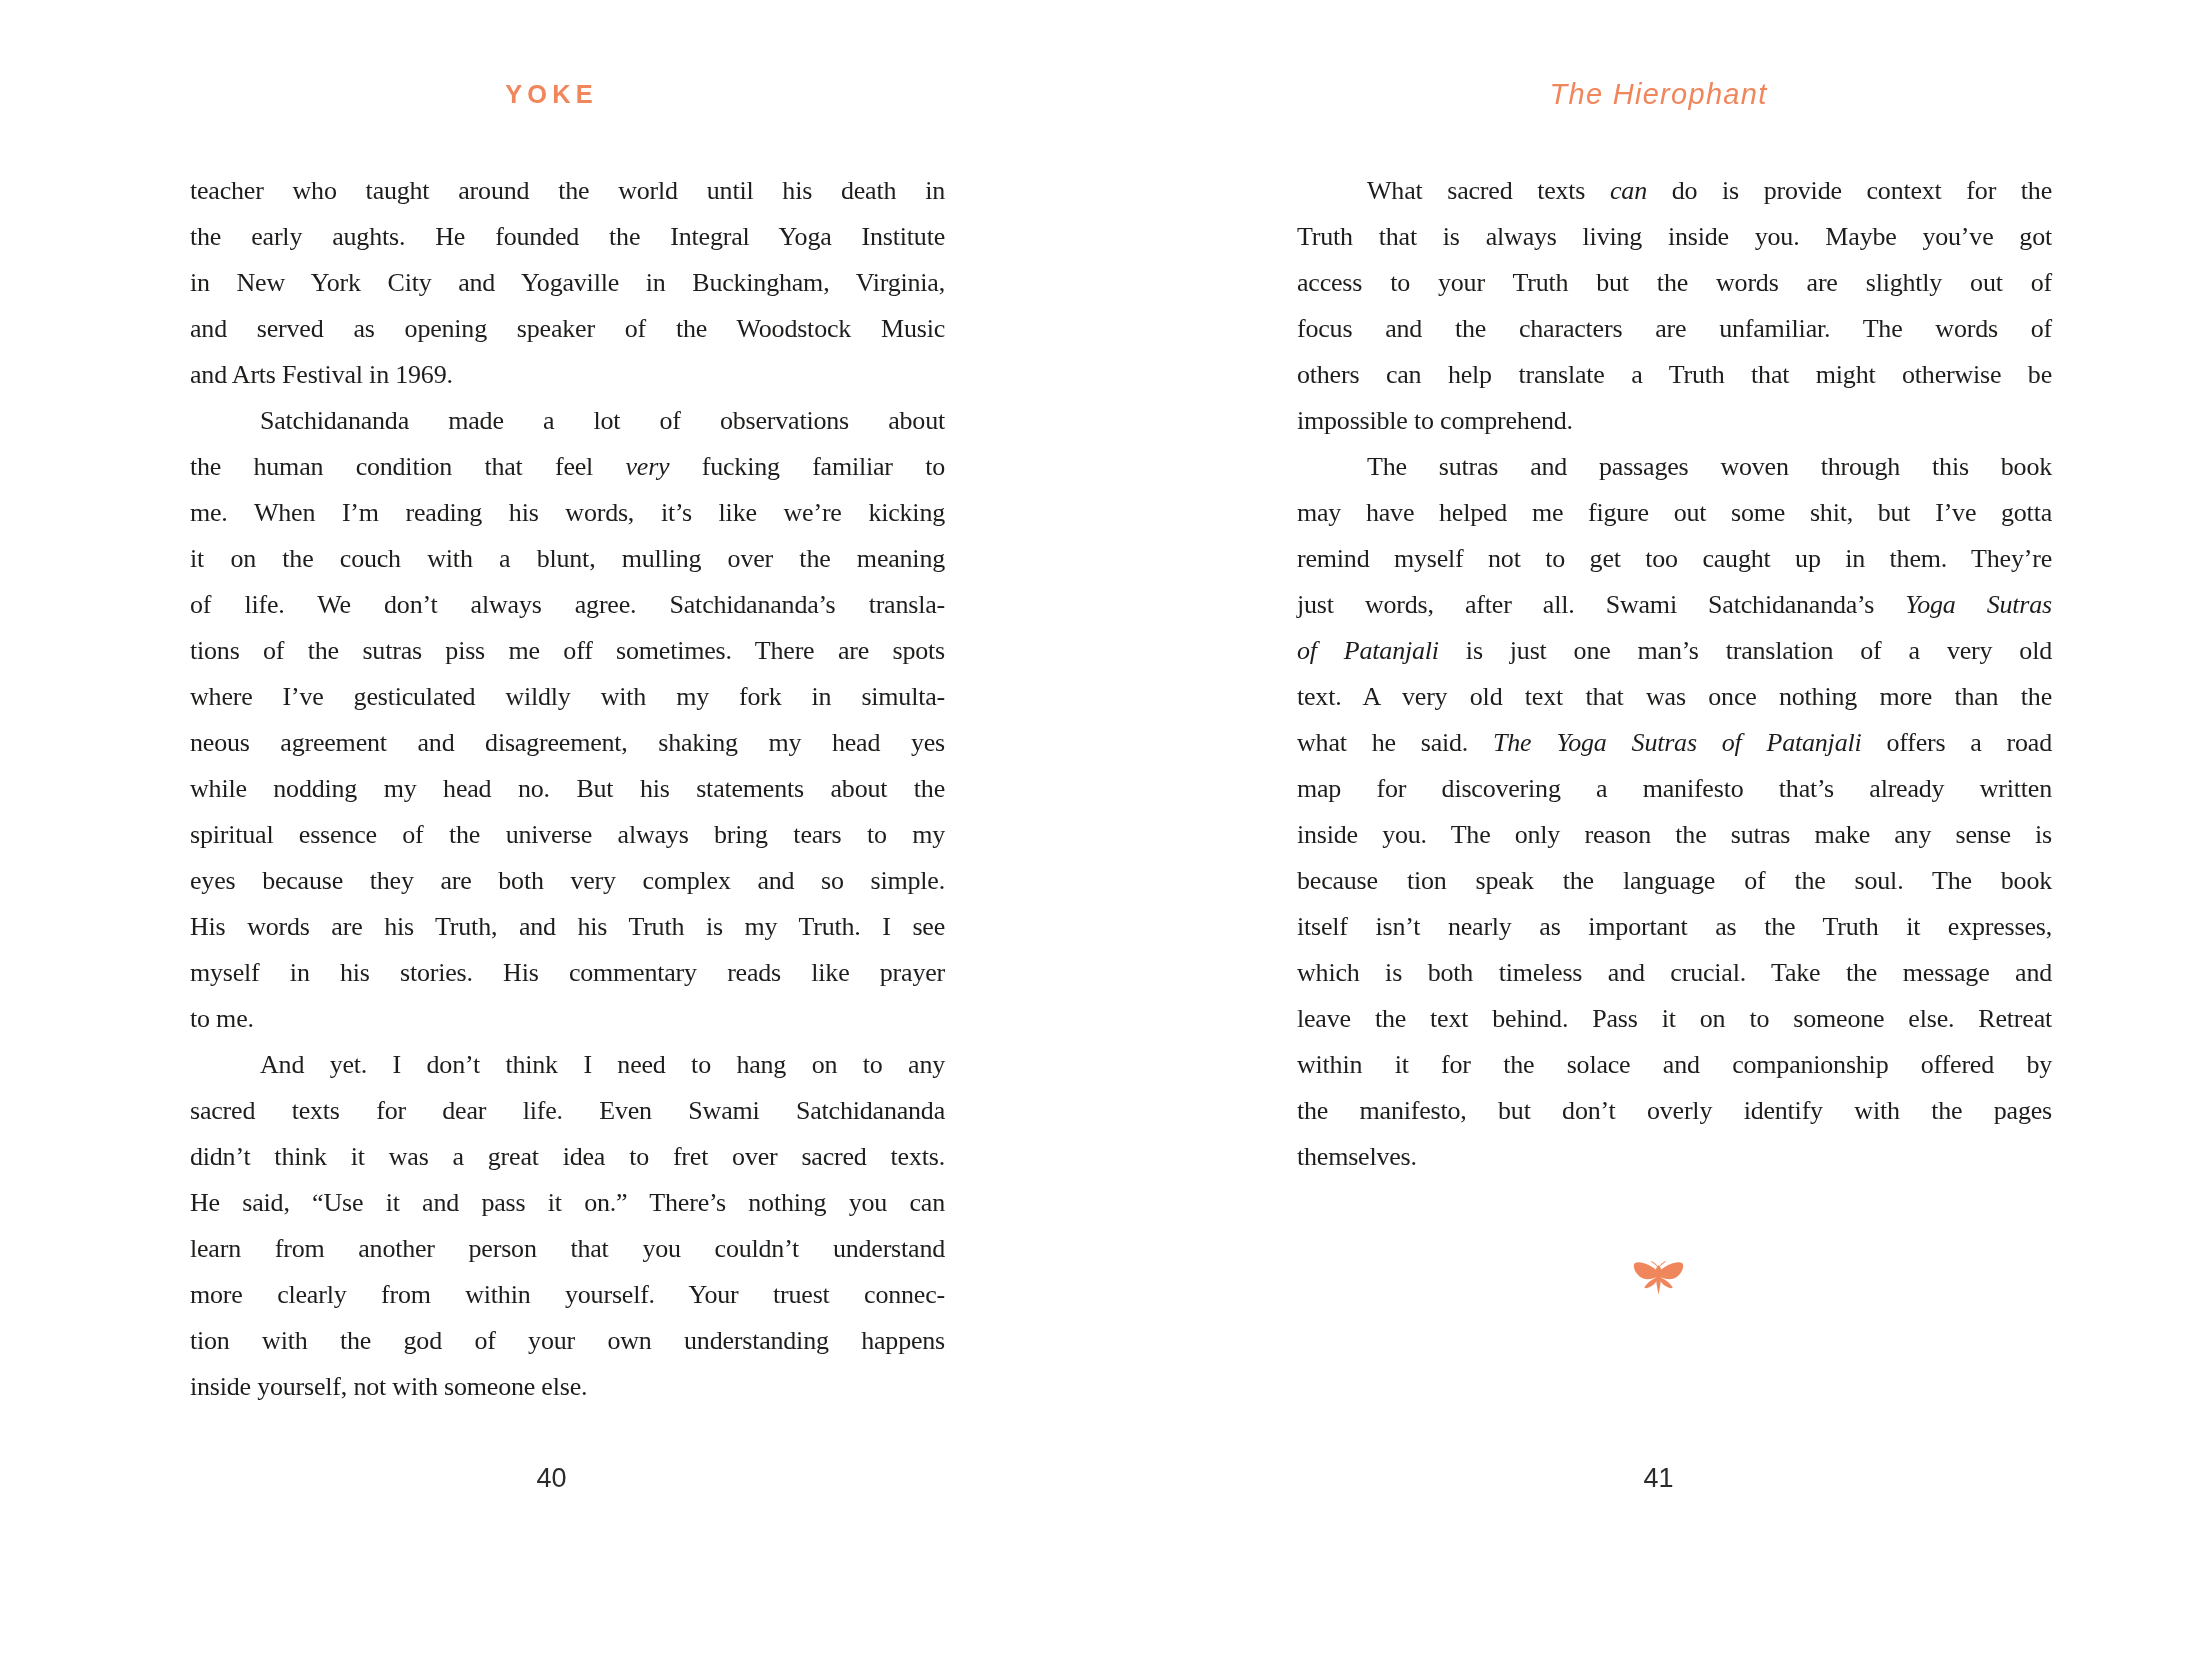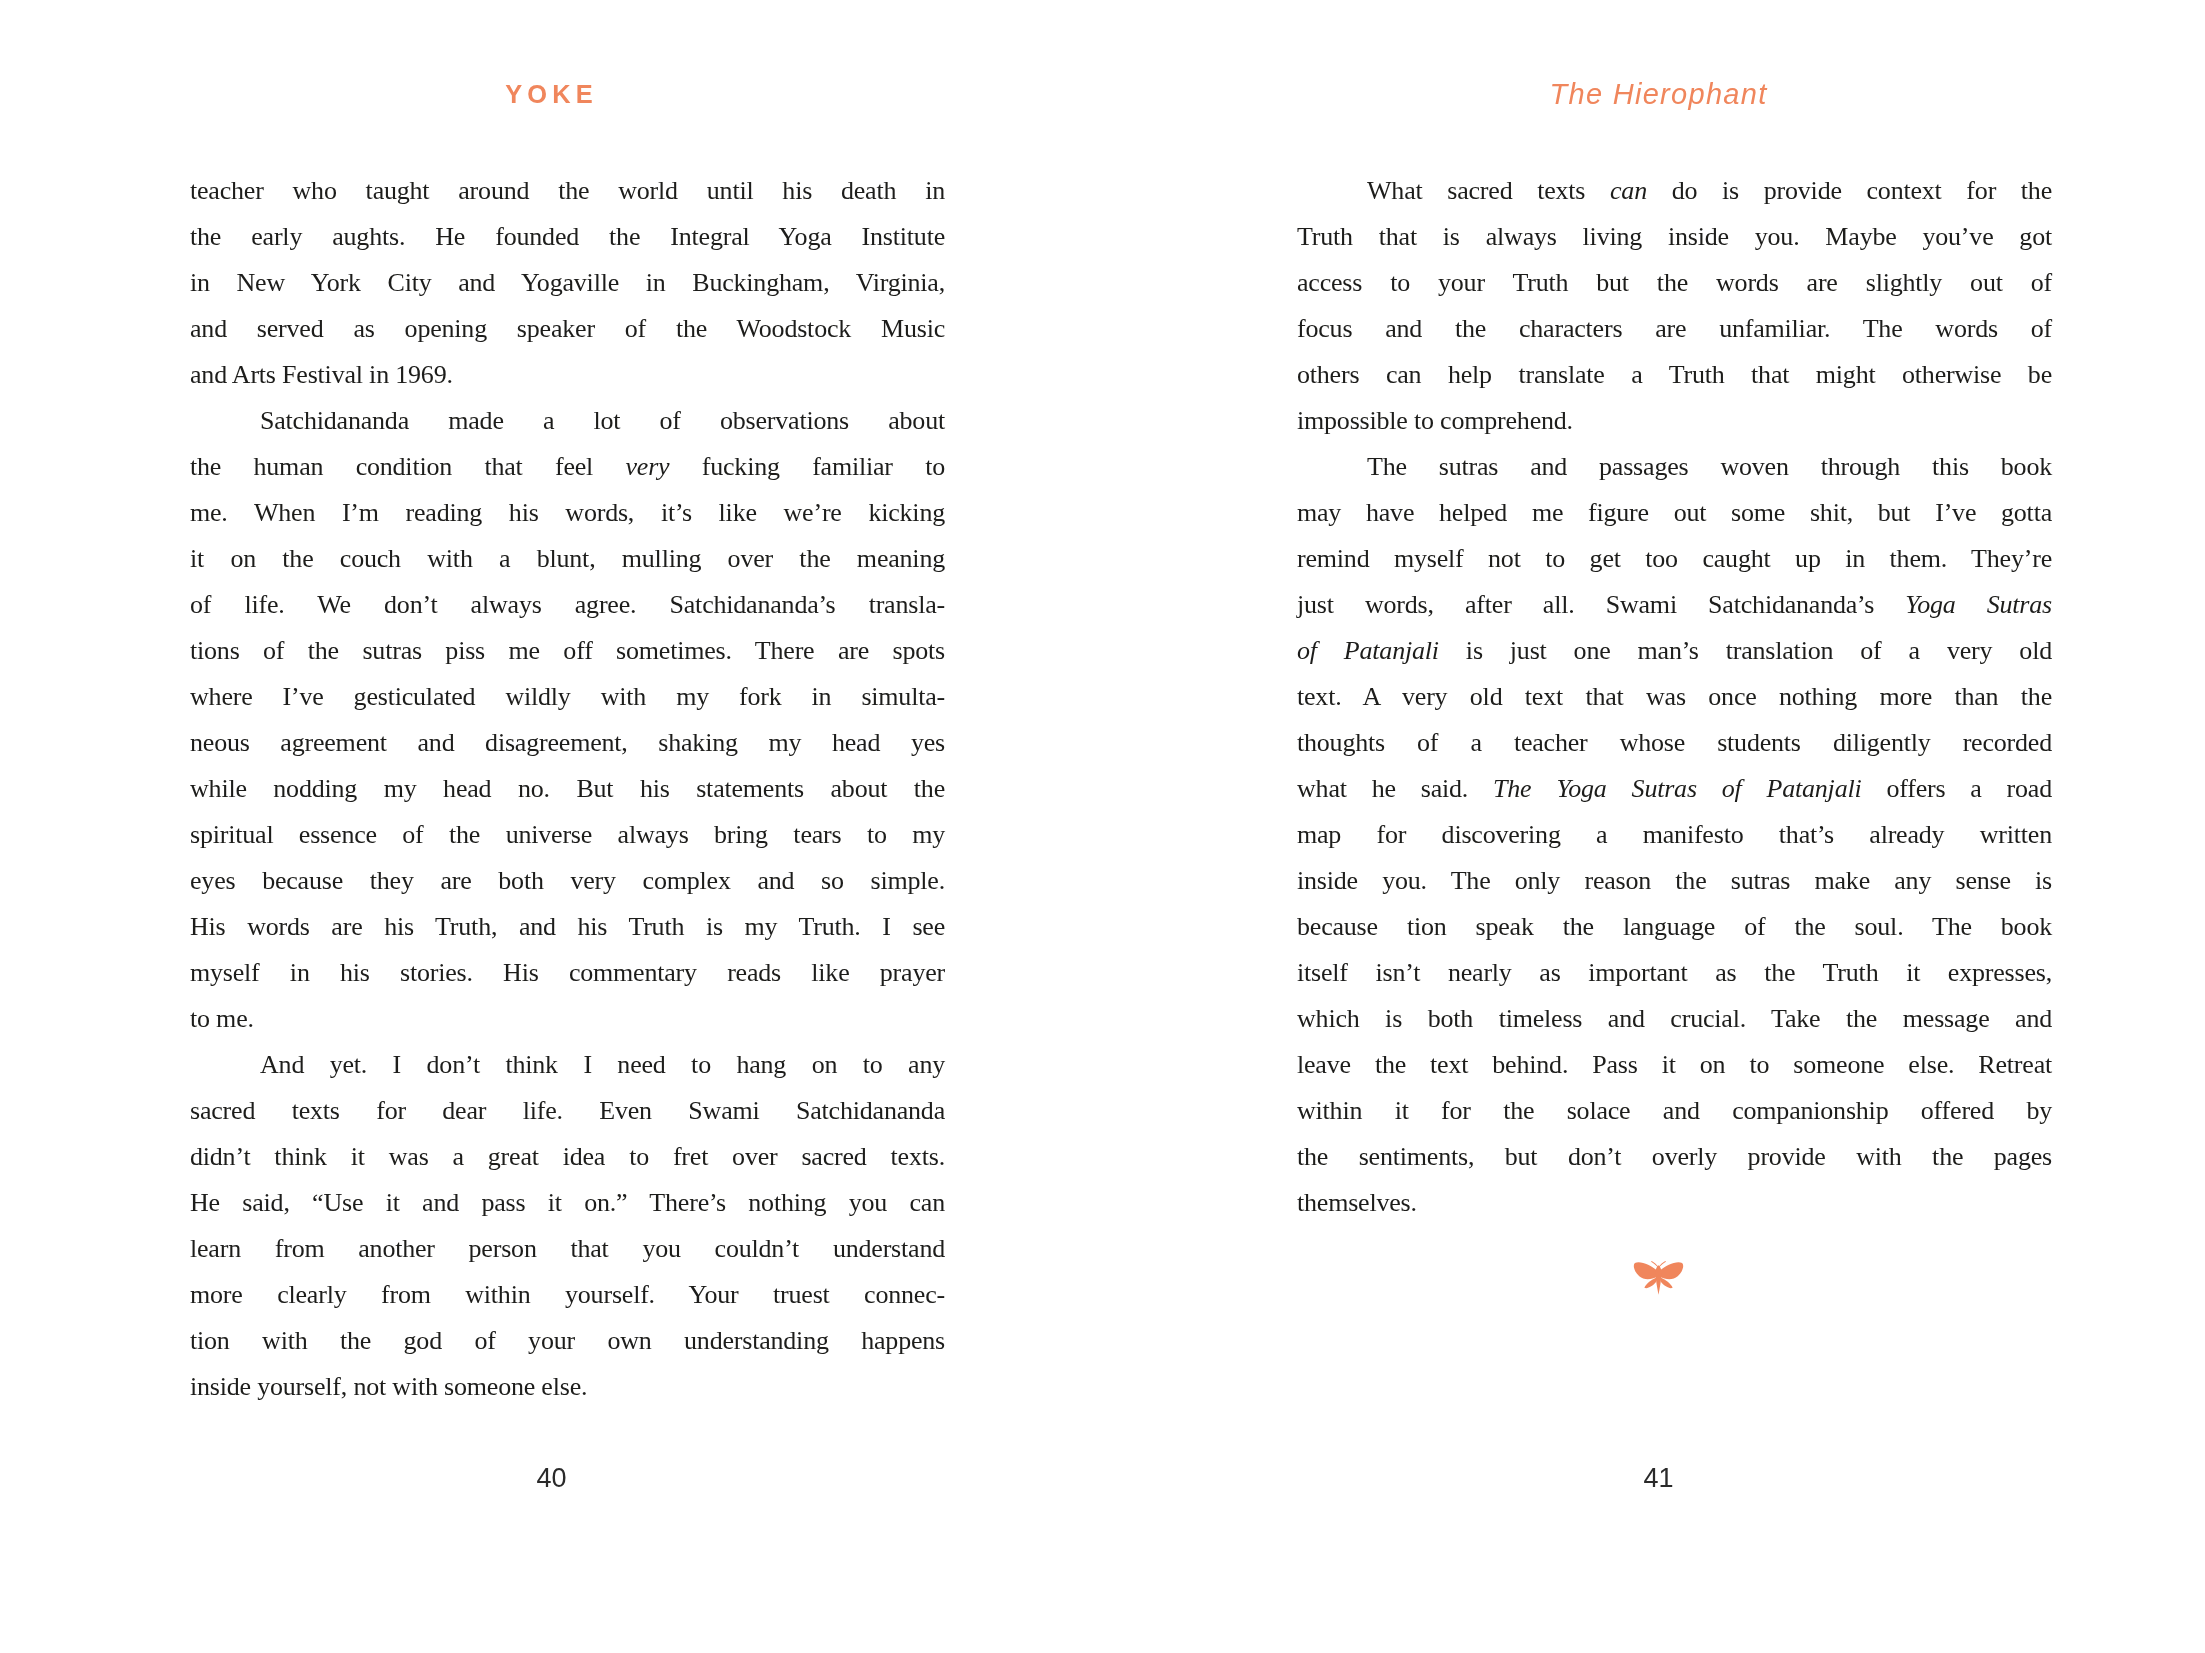--- a/index.html
+++ b/index.html
@@ -141,30 +141,29 @@
         <div class="line">access to your Truth but the words are slightly out of</div>
         <div class="line">focus and the characters are unfamiliar. The words of</div>
         <div class="line">others can help translate a Truth that might otherwise be</div>
         <div class="line last">impossible to comprehend.</div>
         <div class="line indent">The sutras and passages woven through this book</div>
         <div class="line">may have helped me figure out some shit, but I’ve gotta</div>
         <div class="line">remind myself not to get too caught up in them. They’re</div>
         <div class="line">just words, after all. Swami Satchidananda’s <em>Yoga Sutras</em></div>
         <div class="line"><em>of Patanjali</em> is just one man’s translation of a very old</div>
         <div class="line">text. A very old text that was once nothing more than the</div>
-        <div class="line">thoughts of a teacher whose students diligently recorded</div>
         <div class="line">what he said. <em>The Yoga Sutras of Patanjali</em> offers a road</div>
         <div class="line">map for discovering a manifesto that’s already written</div>
         <div class="line">inside you. The only reason the sutras make any sense is</div>
         <div class="line">because tion speak the language of the soul. The book</div>
         <div class="line">itself isn’t nearly as important as the Truth it expresses,</div>
         <div class="line">which is both timeless and crucial. Take the message and</div>
         <div class="line">leave the text behind. Pass it on to someone else. Retreat</div>
         <div class="line">within it for the solace and companionship offered by</div>
-        <div class="line">the sentiments, but don’t overly provide with the pages</div>
+        <div class="line">the manifesto, but don’t overly identify with the pages</div>
         <div class="line last">themselves.</div>
       </div>
     <div class="ornament">
       <svg width="53" height="37" viewBox="0 0 60 42" aria-hidden="true">
         <g fill="var(--accent)" stroke="none">
 
           <path d="M29.2 9.5 C26.5 6.5 24 4.5 21.5 3.2 L22.3 2.2 C25.2 3.8 27.8 6.2 30 8.8 Z"></path>
           <path d="M30.8 9.5 C33.5 6.5 36 4.5 38.5 3.2 L37.7 2.2 C34.8 3.8 32.2 6.2 30 8.8 Z"></path>
 
           <path d="M28.5 13 C21.5 7.5 9.5 1.5 3.2 4.6 C0.2 7.6 3 15 8.2 19.6 C13.4 24.2 22 23.6 28.4 20.2 Z"></path>

